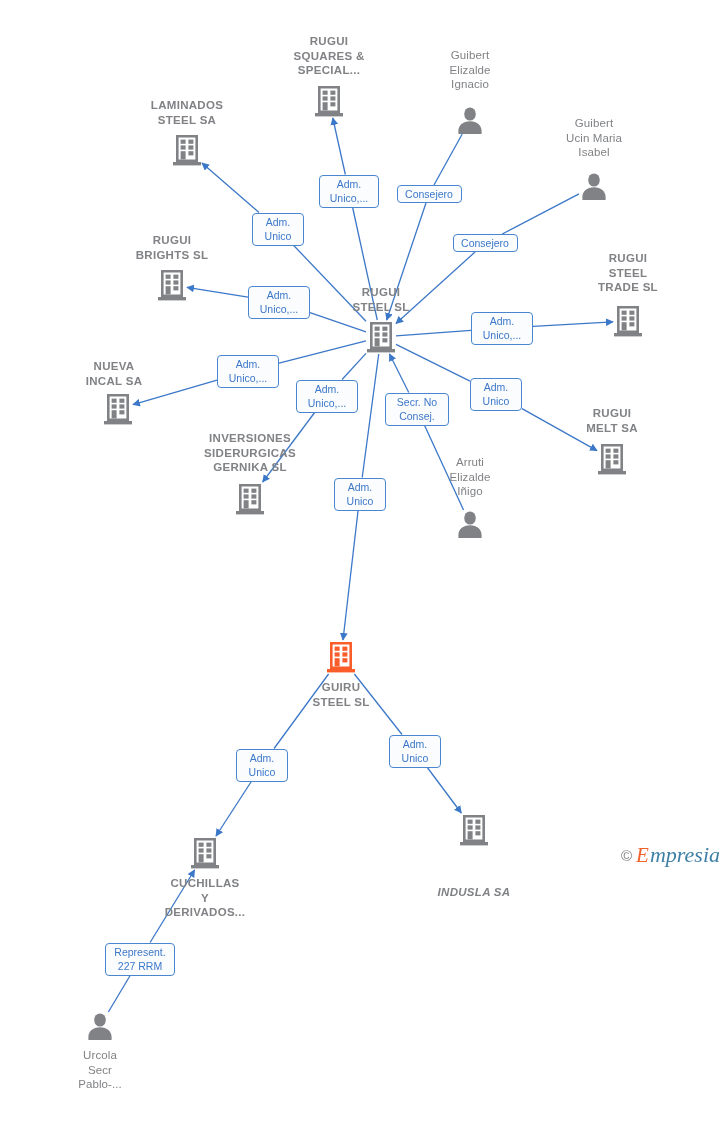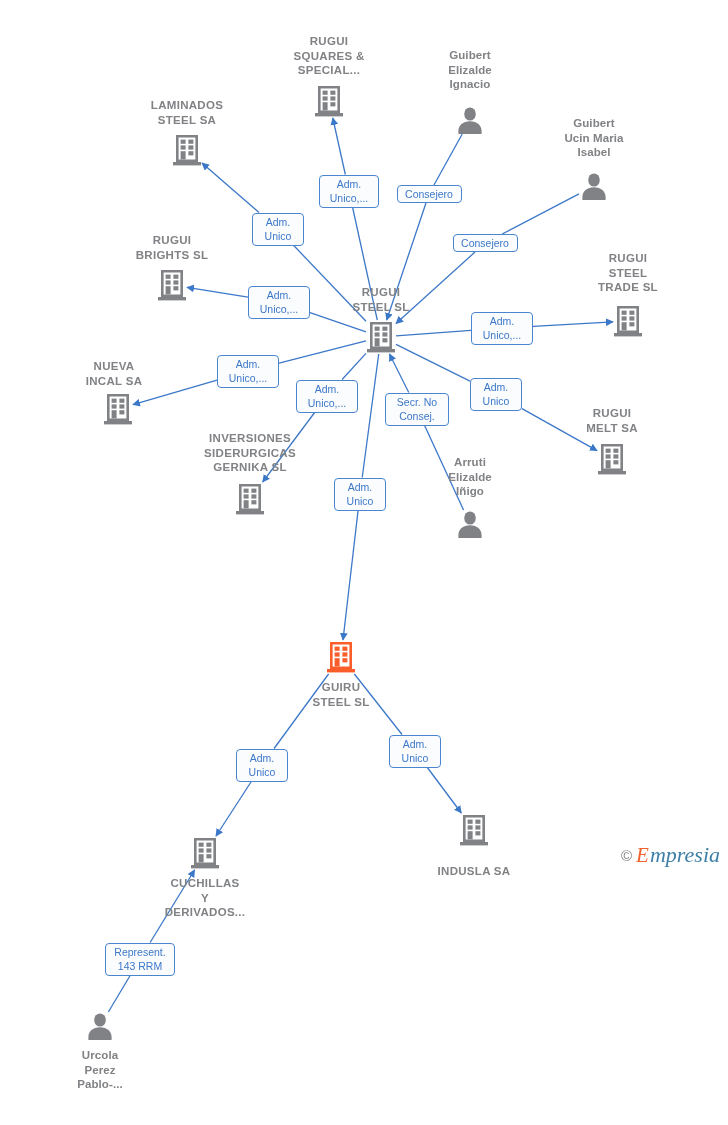--- a/index.html
+++ b/index.html
@@ -38,21 +38,21 @@
     line-height: 14.5px;
     letter-spacing: 0.3px;
     white-space: pre-line;
     pointer-events: none;
     user-select: none;
   }
   .node-label.company {
     font-weight: bold;
   }
   .node-label.person {
-    font-weight: bold;
+    font-weight: normal;
     letter-spacing: 0.1px;
   }
   .node-icon {
     position: absolute;
     line-height: 0;
   }
   .edge-label {
     position: absolute;
     background: #fbfcfe;
     border: 1px solid #4a86d0;
@@ -314,29 +314,29 @@
             <path d="M4 2 h22 v27 h-22 z M6.6 4.6 v21.8 h16.8 v-21.8 z" fill-rule="evenodd"></path>
             <rect x="8.6" y="6.6" width="5" height="4.2"></rect>
             <rect x="16.4" y="6.6" width="5" height="4.2"></rect>
             <rect x="8.6" y="12.4" width="5" height="4.2"></rect>
             <rect x="16.4" y="12.4" width="5" height="4.2"></rect>
             <rect x="16.4" y="18.2" width="5" height="4.2"></rect>
             <rect x="8.6" y="18.2" width="5" height="8.2"></rect>
             <rect x="1" y="29" width="28" height="3.4"></rect>
           </g>
         </svg></div>
-      <div class="node-label company" style="width: 150px; left: 399px; top: 864px;">INDUSLA SA</div>
+      <div class="node-label company" style="width: 150px; left: 399px; top: 885px; font-style: italic;">INDUSLA SA</div>
       <div class="node-icon" style="left: 85px; top: 1012px;"><svg width="30" height="28" viewBox="0 0 30 28">
           <g fill="#808285">
             <ellipse cx="15" cy="8" rx="5.8" ry="6.6"></ellipse>
             <path d="M15 15.2 c-7.2 0 -11.6 4.4 -11.6 9.6 v3.2 h23.2 v-3.2 c0 -5.2 -4.4 -9.6 -11.6 -9.6 z"></path>
           </g>
         </svg></div>
       <div class="node-label person" style="width: 150px; left: 25px; top: 1048px;">Urcola
-Perez
+Secr
 Pablo-...</div>
     </div>
   <div id="edge-label-layer">
       <div class="edge-label" style="left: 319px; top: 174.5px; width: 60px; height: 33px; display: flex; flex-direction: column; justify-content: center;">Adm.
 Unico,...</div>
       <div class="edge-label" style="left: 396.5px; top: 185px; width: 65px; height: 18px; display: flex; flex-direction: column; justify-content: center;">Consejero</div>
       <div class="edge-label" style="left: 452.5px; top: 234px; width: 65px; height: 18px; display: flex; flex-direction: column; justify-content: center;">Consejero</div>
       <div class="edge-label" style="left: 252px; top: 212.5px; width: 52px; height: 33px; display: flex; flex-direction: column; justify-content: center;">Adm.
 Unico</div>
       <div class="edge-label" style="left: 248px; top: 285.5px; width: 62px; height: 33px; display: flex; flex-direction: column; justify-content: center;">Adm.
@@ -351,21 +351,21 @@
 Unico</div>
       <div class="edge-label" style="left: 385px; top: 392.5px; width: 64px; height: 33px; display: flex; flex-direction: column; justify-content: center;">Secr.  No
 Consej.</div>
       <div class="edge-label" style="left: 334px; top: 477.5px; width: 52px; height: 33px; display: flex; flex-direction: column; justify-content: center;">Adm.
 Unico</div>
       <div class="edge-label" style="left: 236px; top: 748.5px; width: 52px; height: 33px; display: flex; flex-direction: column; justify-content: center;">Adm.
 Unico</div>
       <div class="edge-label" style="left: 389px; top: 734.5px; width: 52px; height: 33px; display: flex; flex-direction: column; justify-content: center;">Adm.
 Unico</div>
       <div class="edge-label" style="left: 105px; top: 942.5px; width: 70px; height: 33px; display: flex; flex-direction: column; justify-content: center;">Represent.
-143 RRM</div>
+227 RRM</div>
     </div>
 
   <div class="watermark">
     <span class="wm-c">©</span>
     <span class="wm-e">E</span>
     <span class="wm-name">mpresia</span>
   </div>
 </div>
 
 </body></html>

